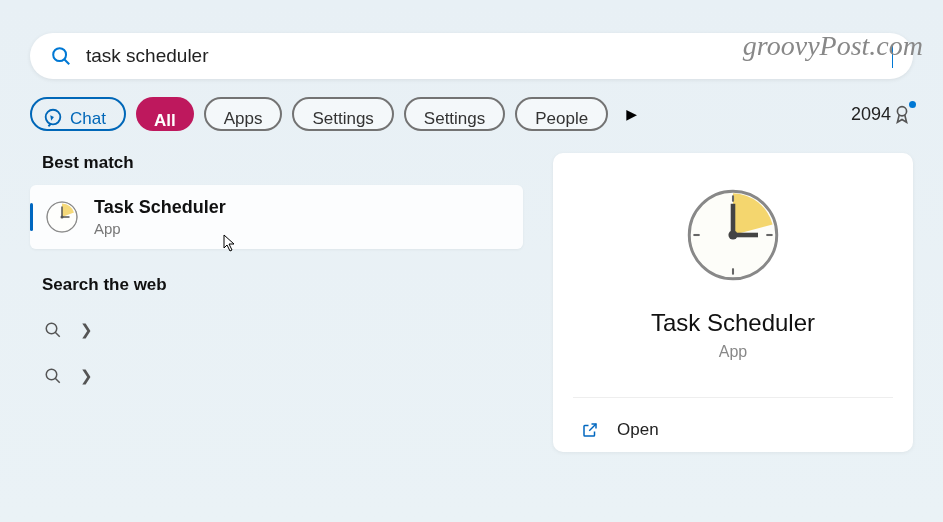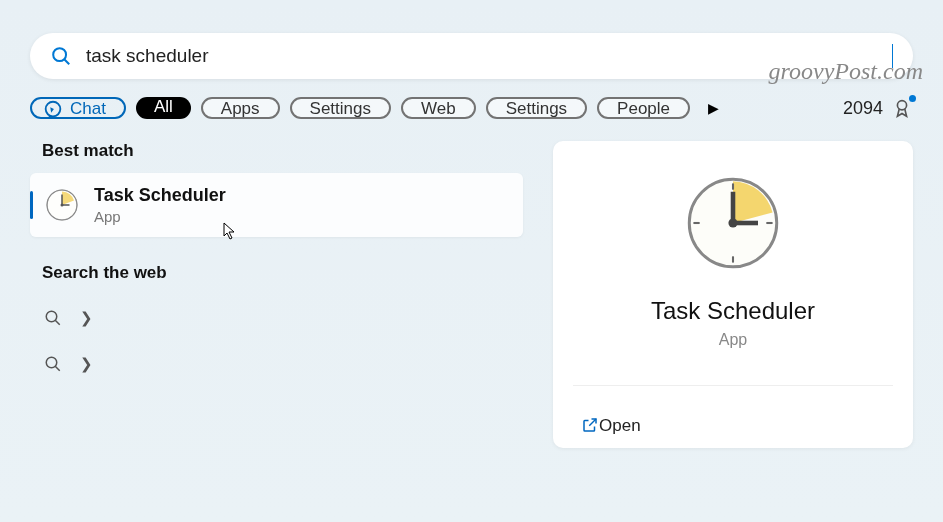--- a/index.html
+++ b/index.html
@@ -1,32 +1,32 @@
 <!DOCTYPE html>
 <html><head>
   <meta charset="utf-8">
   <style>
     * { box-sizing: border-box; margin: 0; padding: 0; font-family: 'Segoe UI', -apple-system, sans-serif; }
     body { width: 943px; height: 522px; background: linear-gradient(to bottom, #e8f0f5 0%, #eaf2f6 100%); overflow: hidden; position: relative; }
     
-    .watermark { position: absolute; top: 30px; right: 20px; color: #888; font-size: 24px; font-style: italic; font-family: Georgia, serif; z-index: 100; margin-top: 28px; }
+    .watermark { position: absolute; top: 30px; right: 20px; color: #888; font-size: 28px; font-style: italic; font-family: Georgia, serif; z-index: 100; }
     
     .search-bar { margin: 33px 30px 0 30px; background: #fff; border-radius: 30px; height: 46px; display: flex; align-items: center; padding: 0 20px; box-shadow: 0 1px 4px rgba(0,0,0,0.08); }
     .search-icon-svg { width: 22px; height: 22px; }
     .search-input { flex: 1; border: none; outline: none; font-size: 19px; margin-left: 14px; color: #222; background: transparent; }
     .caret { width: 1px; height: 24px; background: #0078d4; margin-left: 0; }
     
     .filter-row { display: flex; align-items: center; margin: 18px 30px 0 30px; gap: 10px; }
-    .pill { height: 22px; border-radius: 20px; display: flex; align-items: flex-start; padding: 0 18px; font-size: 17px; cursor: pointer; white-space: nowrap; }
+    .pill { height: 34px; border-radius: 20px; display: flex; align-items: flex-end; padding: 0 18px; font-size: 17px; cursor: pointer; white-space: nowrap; }
     .pill-chat { border: 2px solid #0067b8; color: #0067b8; font-weight: 500; padding: 0 18px 0 10px; gap: 6px; }
-    .pill-all { background: #000000; color: #fff; font-weight: 400; }
+    .pill-all { background: #be185d; color: #fff; font-weight: 700; }
     .pill-def { background: rgba(255,255,255,0.5); border: 2px solid #737373; color: #333; }
     .arrow { margin-left: 8px; font-size: 14px; cursor: pointer; }
     .spacer { flex: 1; }
-    .points { display: flex; align-items: center; gap: 8px; font-size: 18px; color: #222; }
+    .points { display: flex; align-items: center; font-size: 18px; color: #222; }
     .bing-icon { width: 22px; height: 22px; }
     .medal-icon { width: 22px; height: 22px; position: relative; }
     .medal-badge { position: absolute; top: -2px; right: -3px; width: 7px; height: 7px; background: #0078d4; border-radius: 50%; }
     
     .content { display: flex; margin: 22px 30px 0 30px; gap: 30px; }
     .left-col { flex: 1; }
     .right-col { width: 360px; background: #fff; border-radius: 10px; padding: 32px 20px 12px 20px; display: flex; flex-direction: column; align-items: center; box-shadow: 0 1px 4px rgba(0,0,0,0.06); }
     
     .section-title { font-size: 17px; color: #111; font-weight: 600; margin: 0 0 12px 12px; }
     
@@ -41,21 +41,21 @@
     .web-item { display: flex; align-items: center; padding: 14px 14px; cursor: pointer; }
     .web-search-icon { width: 18px; height: 18px; margin-right: 18px; }
     .web-text { font-size: 17px; color: #333; flex: 1; }
     .web-text .suffix { color: #888; }
     .web-text .bold { font-weight: 600; }
     .chevron { font-size: 15px; color: #555; }
     
     .preview-icon { width: 100px; height: 100px; margin-bottom: 24px; }
     .preview-title { font-size: 24px; font-weight: 400; color: #111; margin-bottom: 6px; }
     .preview-sub { font-size: 16px; color: #888; margin-bottom: 36px; }
-    .action-row { width: 100%; border-top: 1px solid #eee; padding-top: 30px; display: flex; gap: 0; cursor: pointer; padding-left: 8px; }
+    .action-row { width: 100%; border-top: 1px solid #eee; padding-top: 22px; display: flex; align-items: center; gap: 18px; cursor: pointer; padding-left: 8px; }
     .open-icon { width: 18px; height: 18px; }
     .action-label { font-size: 17px; color: #222; }
     
     .clock-svg { display: block; }
   </style>
 </head>
 <body>
 
 <div class="watermark">groovyPost.com</div>
 
@@ -73,21 +73,20 @@
     <svg class="bing-icon" viewBox="0 0 24 24" fill="none" stroke="#0067b8" stroke-width="2">
         <circle cx="12" cy="11" r="8"></circle>
         <path d="M7 21l3-3"></path>
         <path d="M9 9l4 2-3 4" fill="#0067b8" stroke="none"></path>
       </svg>
     <span>Chat</span>
   </div>
   <div class="pill pill-all">All</div>
   <div class="pill pill-def">Apps</div>
   <div class="pill pill-def">Settings</div>
-  <div class="pill pill-def">Web</div>
   <div class="pill pill-def">Settings</div>
   <div class="pill pill-def">People</div>
   <div class="arrow">▶</div>
   <div class="spacer"></div>
   <div class="points">
     <span>2094</span>
     <span class="medal-icon">
       <svg viewBox="0 0 24 24" fill="none" stroke="#555" stroke-width="1.8">
           <circle cx="12" cy="9" r="5"></circle>
           <path d="M9 13l-2 8 5-3 5 3-2-8"></path>

